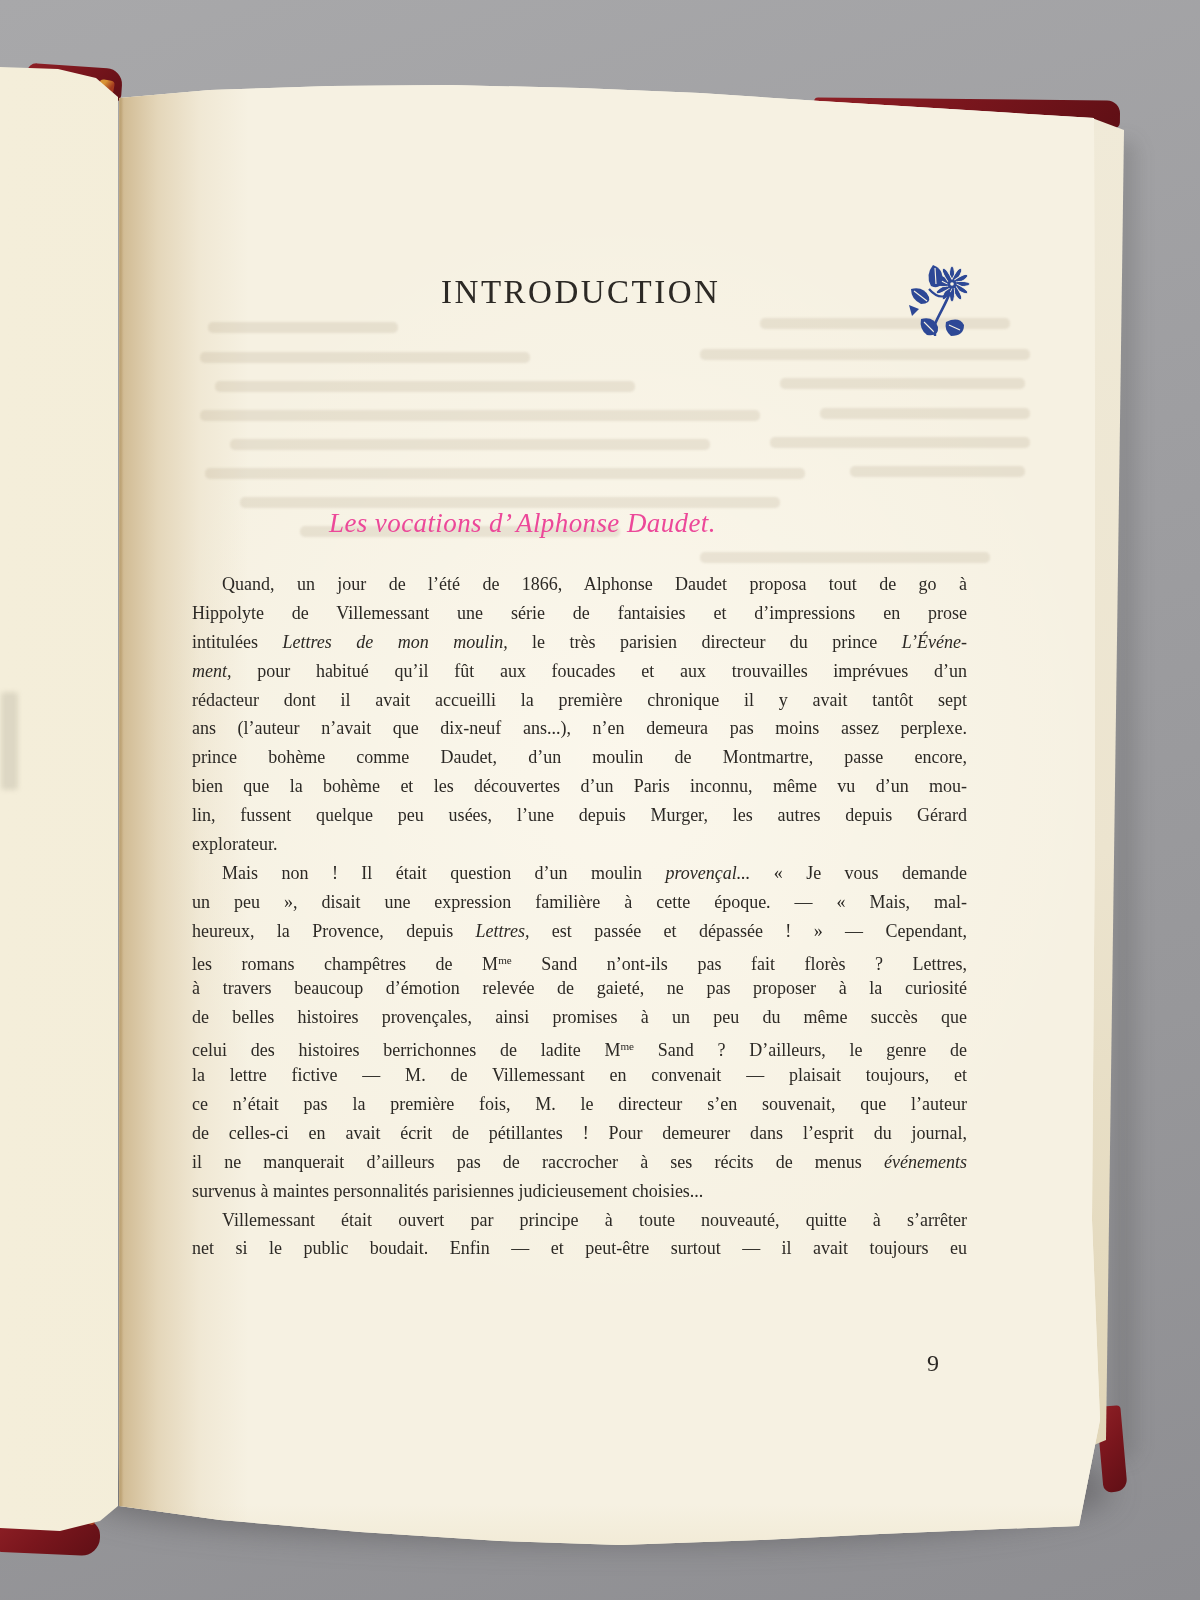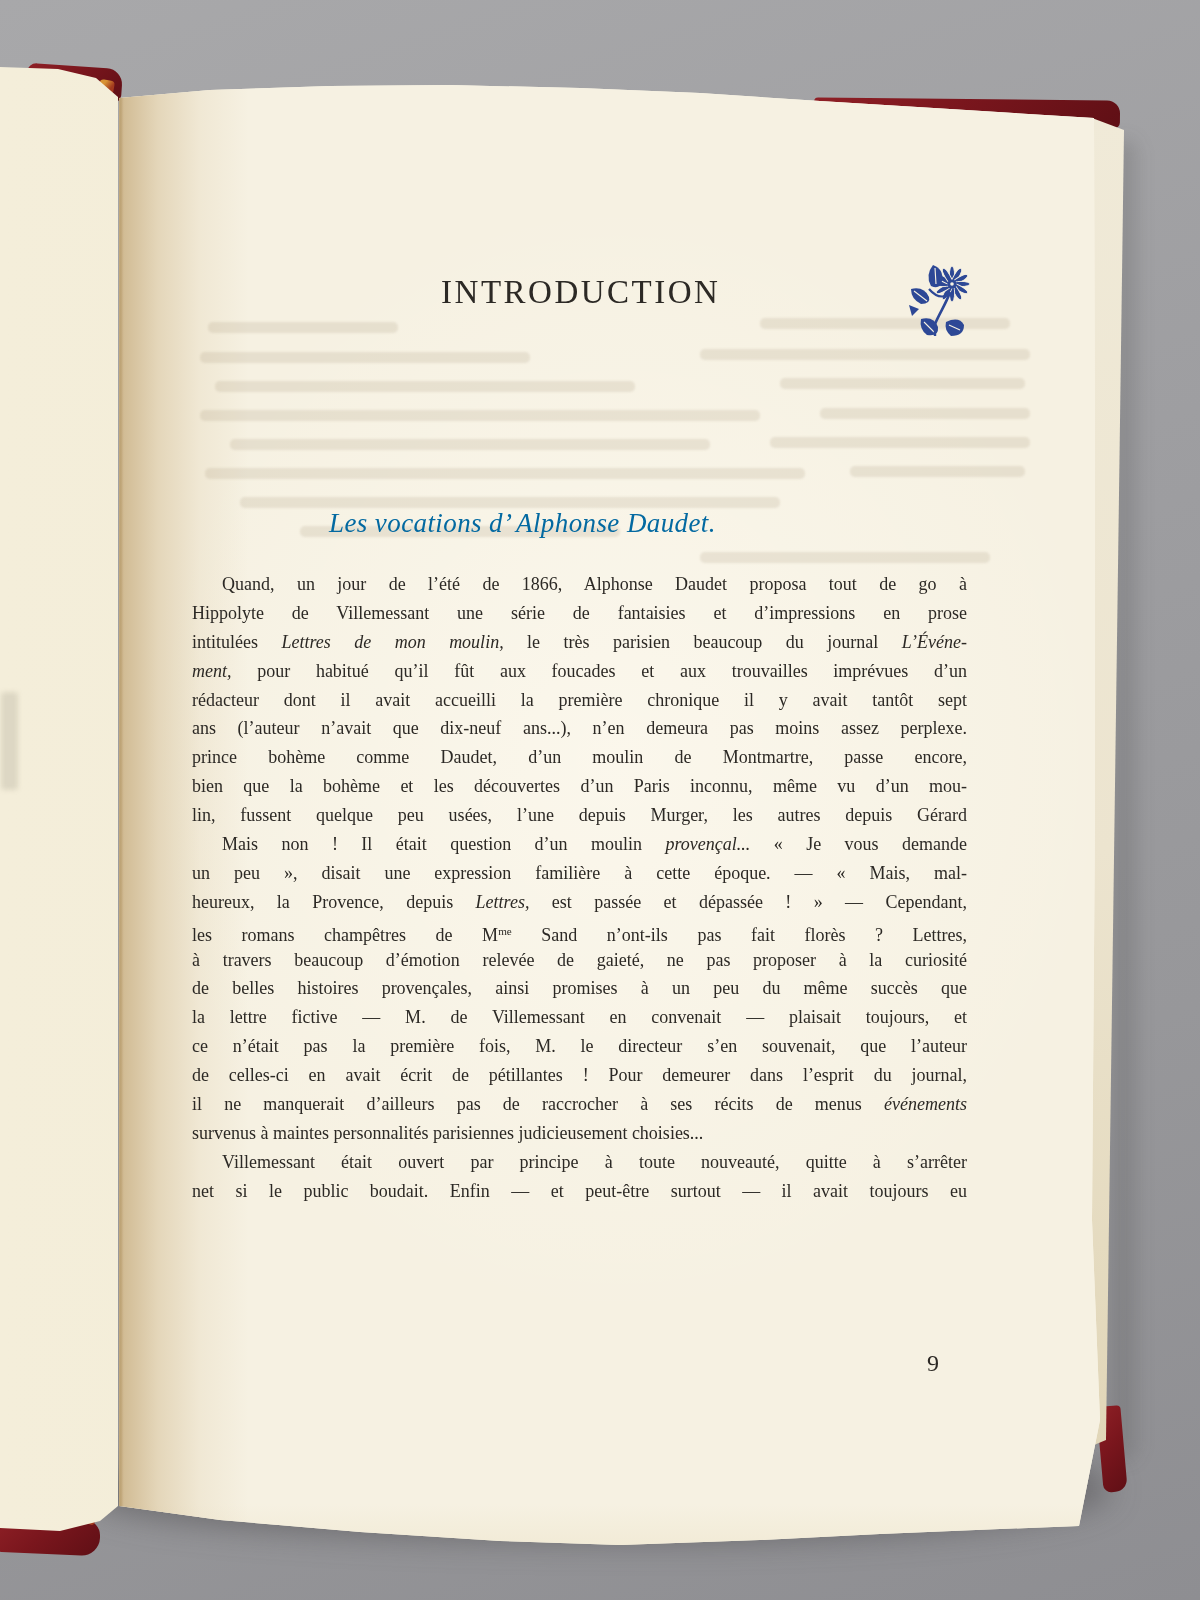--- a/index.html
+++ b/index.html
@@ -87,21 +87,21 @@
 
   
   .page-title{
     position:absolute;left:192px;top:274px;width:775px;
     text-align:center;font-size:33px;letter-spacing:2.5px;text-indent:2.5px;
     color:#2c2925;white-space:nowrap;
   }
   .ornament{position:absolute;left:900px;top:260px;width:72px;height:84px;}
   .section-heading{
     position:absolute;left:329px;top:508px;width:620px;
-    font-style:italic;font-size:27px;color:#0369a1;letter-spacing:0.4px;
+    font-style:italic;font-size:27px;color:#ec4899;letter-spacing:0.4px;
   }
   .body-text{
     position:absolute;left:192px;top:570px;width:775px;
     font-size:18px;line-height:28.9px;color:#2c2925;
   }
   .body-text .line{
     text-align:justify;text-align-last:justify;text-justify:inter-word;
     height:28.9px;overflow:visible;white-space:normal;
   }
   .body-text .line.indent{padding-left:30px;}
@@ -194,33 +194,35 @@
         <path d="M9,45 L19,49 L12,56 Z" fill="#2d4896"></path>
         <path d="M35,64 L35,76" stroke="#2d4896" stroke-width="2.4" fill="none"></path>
       </g>
     </svg>
 
     <div class="section-heading">Les vocations d’ Alphonse Daudet.</div>
 
     <div class="body-text">
         <div class="line indent"><span>Quand, un jour de l’été de 1866, Alphonse Daudet proposa tout de go à</span></div>
         <div class="line"><span>Hippolyte de Villemessant une série de fantaisies et d’impressions en prose</span></div>
-        <div class="line"><span>intitulées </span><span class="it">Lettres de mon moulin,</span><span> le très parisien beaucoup du journal </span><span class="it">L’Événe-</span></div>
+        <div class="line"><span>intitulées </span><span class="it">Lettres de mon moulin,</span><span> le très parisien directeur du prince </span><span class="it">L’Événe-</span></div>
         <div class="line"><span class="it">ment,</span><span> pour habitué qu’il fût aux foucades et aux trouvailles imprévues d’un</span></div>
         <div class="line"><span>rédacteur dont il avait accueilli la première chronique il y avait tantôt sept</span></div>
         <div class="line"><span>ans (l’auteur n’avait que dix-neuf ans...), n’en demeura pas moins assez perplexe.</span></div>
         <div class="line"><span>prince bohème comme Daudet, d’un moulin de Montmartre, passe encore,</span></div>
         <div class="line"><span>bien que la bohème et les découvertes d’un Paris inconnu, même vu d’un mou-</span></div>
         <div class="line"><span>lin, fussent quelque peu usées, l’une depuis Murger, les autres depuis Gérard</span></div>
+        <div class="line endline"><span>explorateur.</span></div>
         <div class="line indent"><span>Mais non ! Il était question d’un moulin </span><span class="it">provençal...</span><span> « Je vous demande</span></div>
         <div class="line"><span>un peu », disait une expression familière à cette époque. — « Mais, mal-</span></div>
         <div class="line"><span>heureux, la Provence, depuis </span><span class="it">Lettres,</span><span> est passée et dépassée ! » — Cependant,</span></div>
         <div class="line"><span>les romans champêtres de M</span><span class="sup">me</span><span> Sand n’ont-ils pas fait florès ? Lettres,</span></div>
         <div class="line"><span>à travers beaucoup d’émotion relevée de gaieté, ne pas proposer à la curiosité</span></div>
         <div class="line"><span>de belles histoires provençales, ainsi promises à un peu du même succès que</span></div>
+        <div class="line"><span>celui des histoires berrichonnes de ladite M</span><span class="sup">me</span><span> Sand ? D’ailleurs, le genre de</span></div>
         <div class="line"><span>la lettre fictive — M. de Villemessant en convenait — plaisait toujours, et</span></div>
         <div class="line"><span>ce n’était pas la première fois, M. le directeur s’en souvenait, que l’auteur</span></div>
         <div class="line"><span>de celles-ci en avait écrit de pétillantes ! Pour demeurer dans l’esprit du journal,</span></div>
         <div class="line"><span>il ne manquerait d’ailleurs pas de raccrocher à ses récits de menus </span><span class="it">événements</span></div>
         <div class="line endline"><span>survenus à maintes personnalités parisiennes judicieusement choisies...</span></div>
         <div class="line indent"><span>Villemessant était ouvert par principe à toute nouveauté, quitte à s’arrêter</span></div>
         <div class="line"><span>net si le public boudait. Enfin — et peut-être surtout — il avait toujours eu</span></div>
       </div>
 
     <div class="page-number">9</div>

